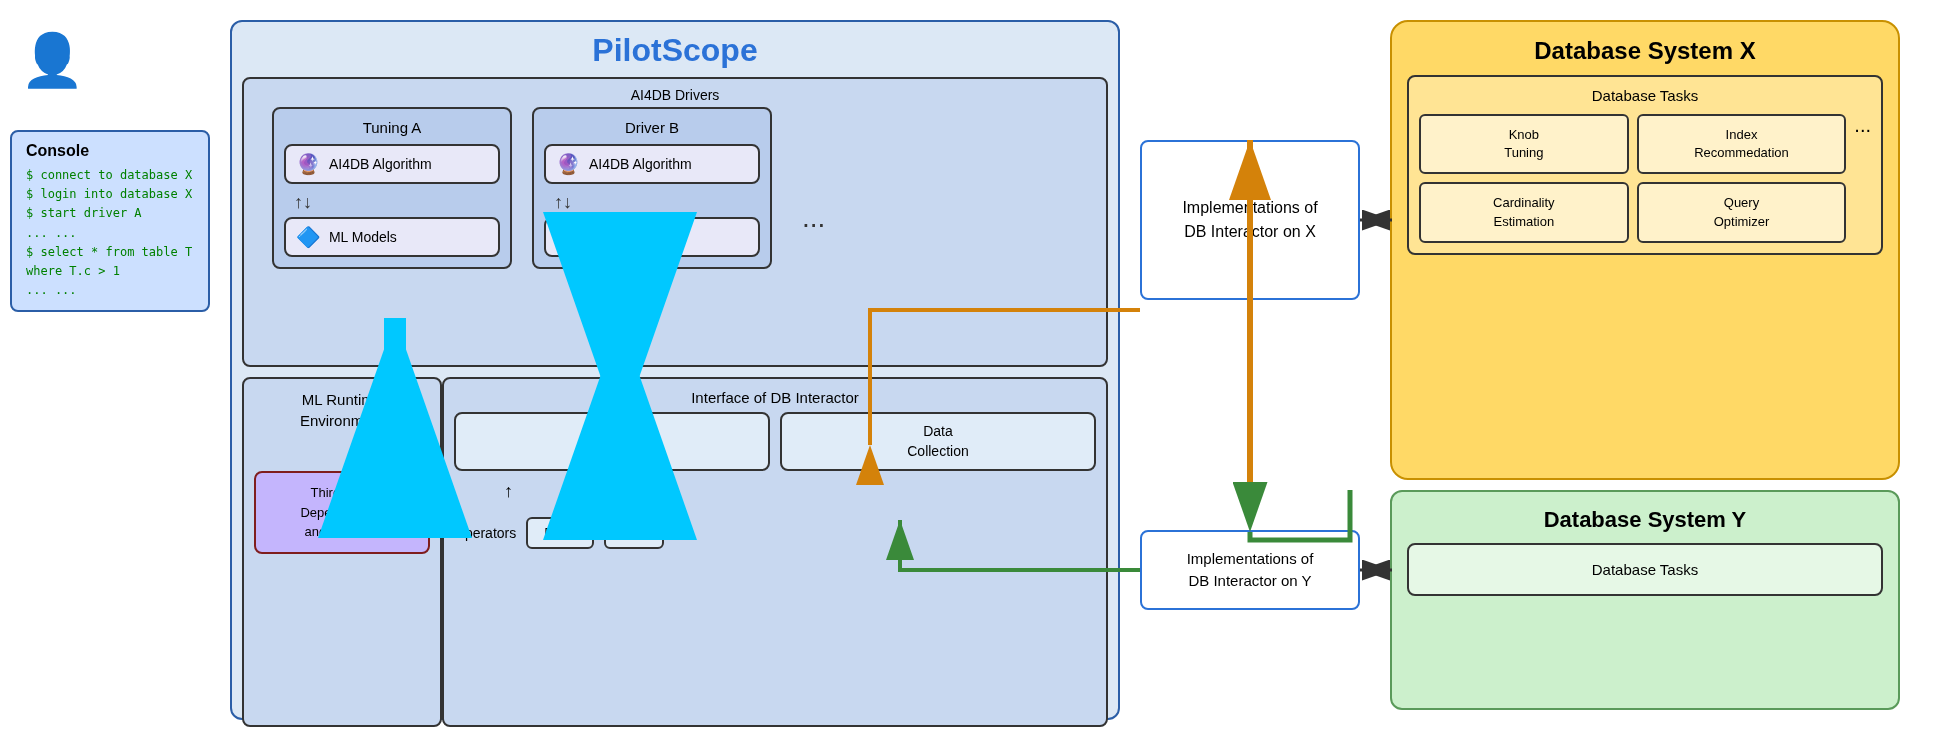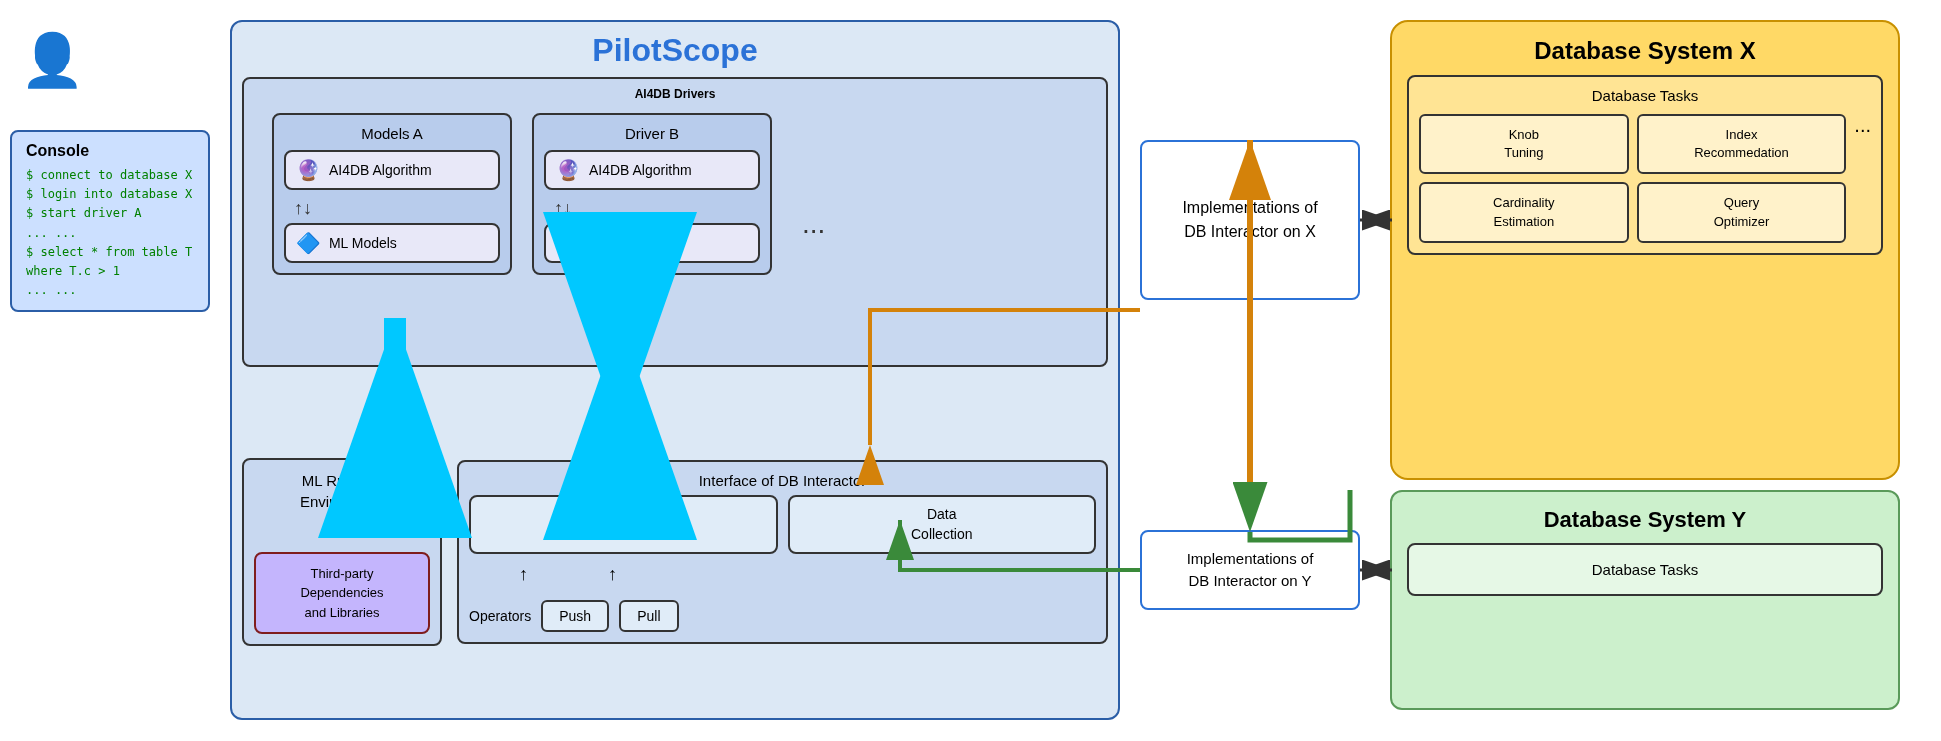--- a/index.html
+++ b/index.html
@@ -79,24 +79,24 @@
       border: 2px solid #333;
       border-radius: 8px;
       background: #c8d8f0;
       padding: 8px;
       margin-bottom: 10px;
       height: 290px;
       position: relative;
     }
     .ai4db-drivers-title {
       text-align: center;
-      font-size: 12px;
-      font-weight: bold;
+      font-size: 14px;
+      font-weight: normal;
       color: #000;
-      margin-bottom: 12px;
+      margin-bottom: 4px;
     }
     .drivers-row {
       display: flex;
       gap: 20px;
       justify-content: flex-start;
       padding-left: 20px;
     }
 
     
     .driver-box {
@@ -143,24 +143,22 @@
       font-size: 28px;
       display: flex;
       align-items: center;
       color: #333;
       margin-top: 60px;
     }
 
     
     .bottom-section {
       display: flex;
-      gap: 15px;
       height: 350px;
       margin-top: 10px;
-      align-items: center;
     }
 
     
     .ml-runtime-box {
       border: 2px solid #333;
       border-radius: 8px;
       background: #c8d8f0;
       padding: 10px;
       width: 200px;
       flex-shrink: 0;
@@ -373,21 +371,21 @@
   </div>
 
   <div class="pilotscope-box">
     <div class="pilotscope-title">PilotScope</div>
 
     <div class="ai4db-drivers-box">
       <div class="ai4db-drivers-title">AI4DB Drivers</div>
       <div class="drivers-row">
 
         <div class="driver-box">
-          <div class="driver-title">Models A</div>
+          <div class="driver-title">Tuning A</div>
           <div class="algo-box">
             <span class="algo-icon">🔮</span>
             <span>AI4DB Algorithm</span>
           </div>
           <div style="display:flex; align-items:center; padding-left:10px; margin: 4px 0;">
             <span style="font-size:18px; color:#333;">↑↓</span>
           </div>
           <div class="ml-models-box">
             <span class="algo-icon">🔷</span>
             <span>ML Models</span>

